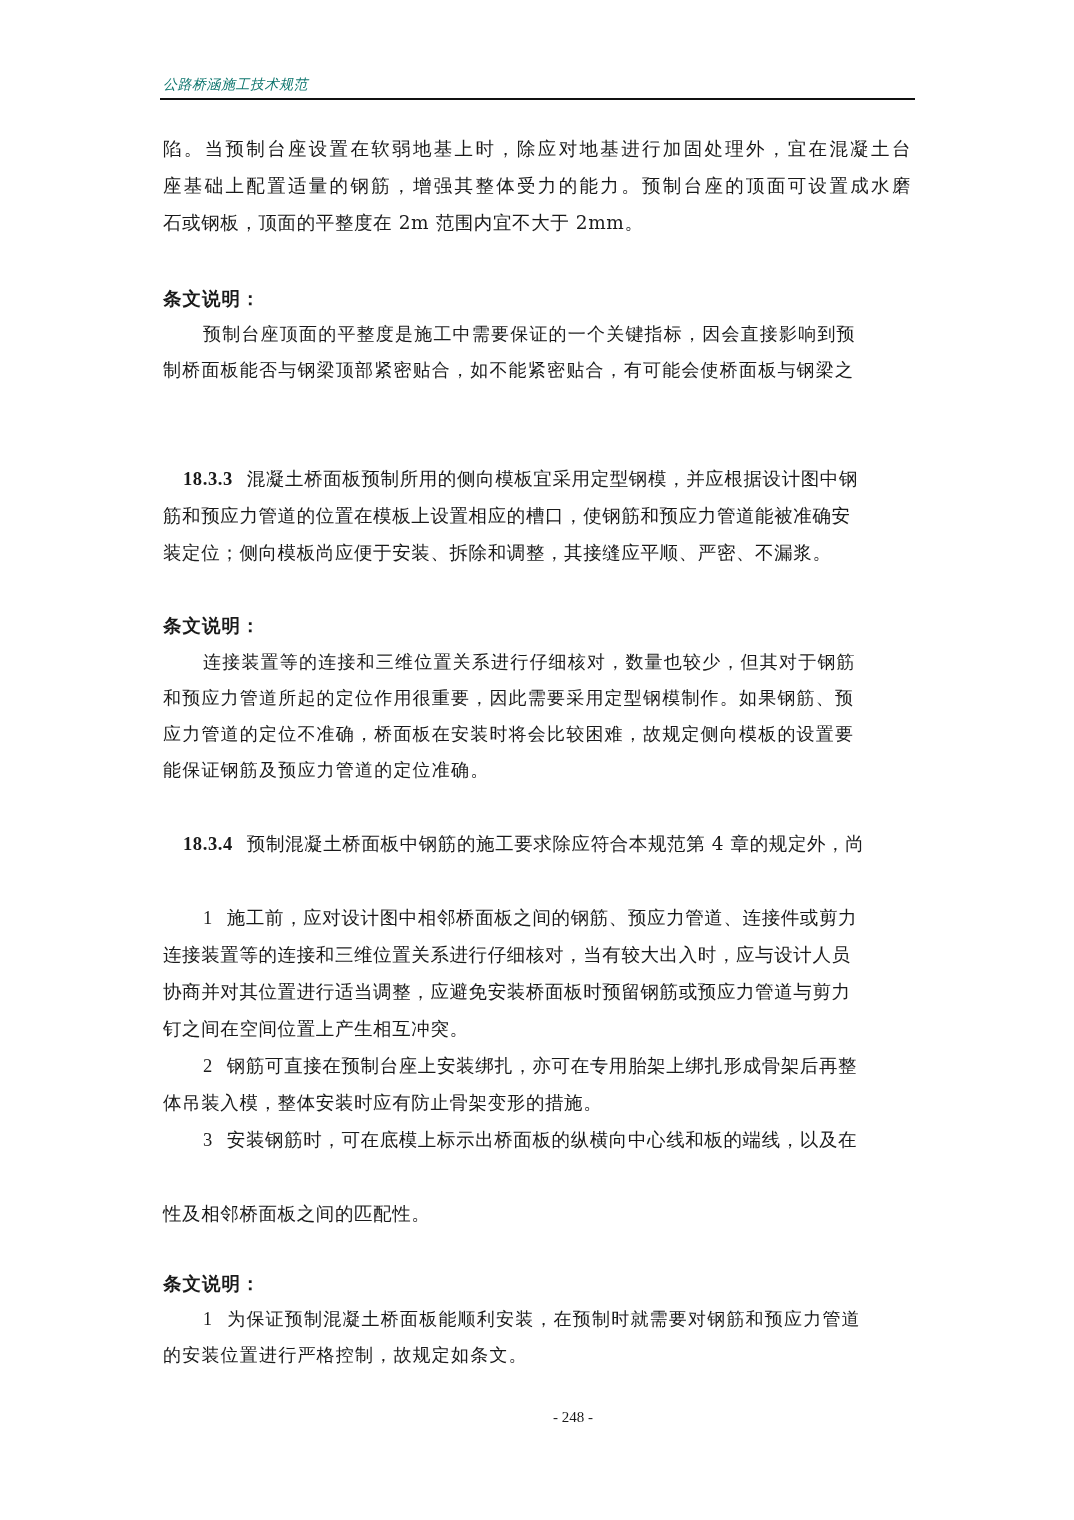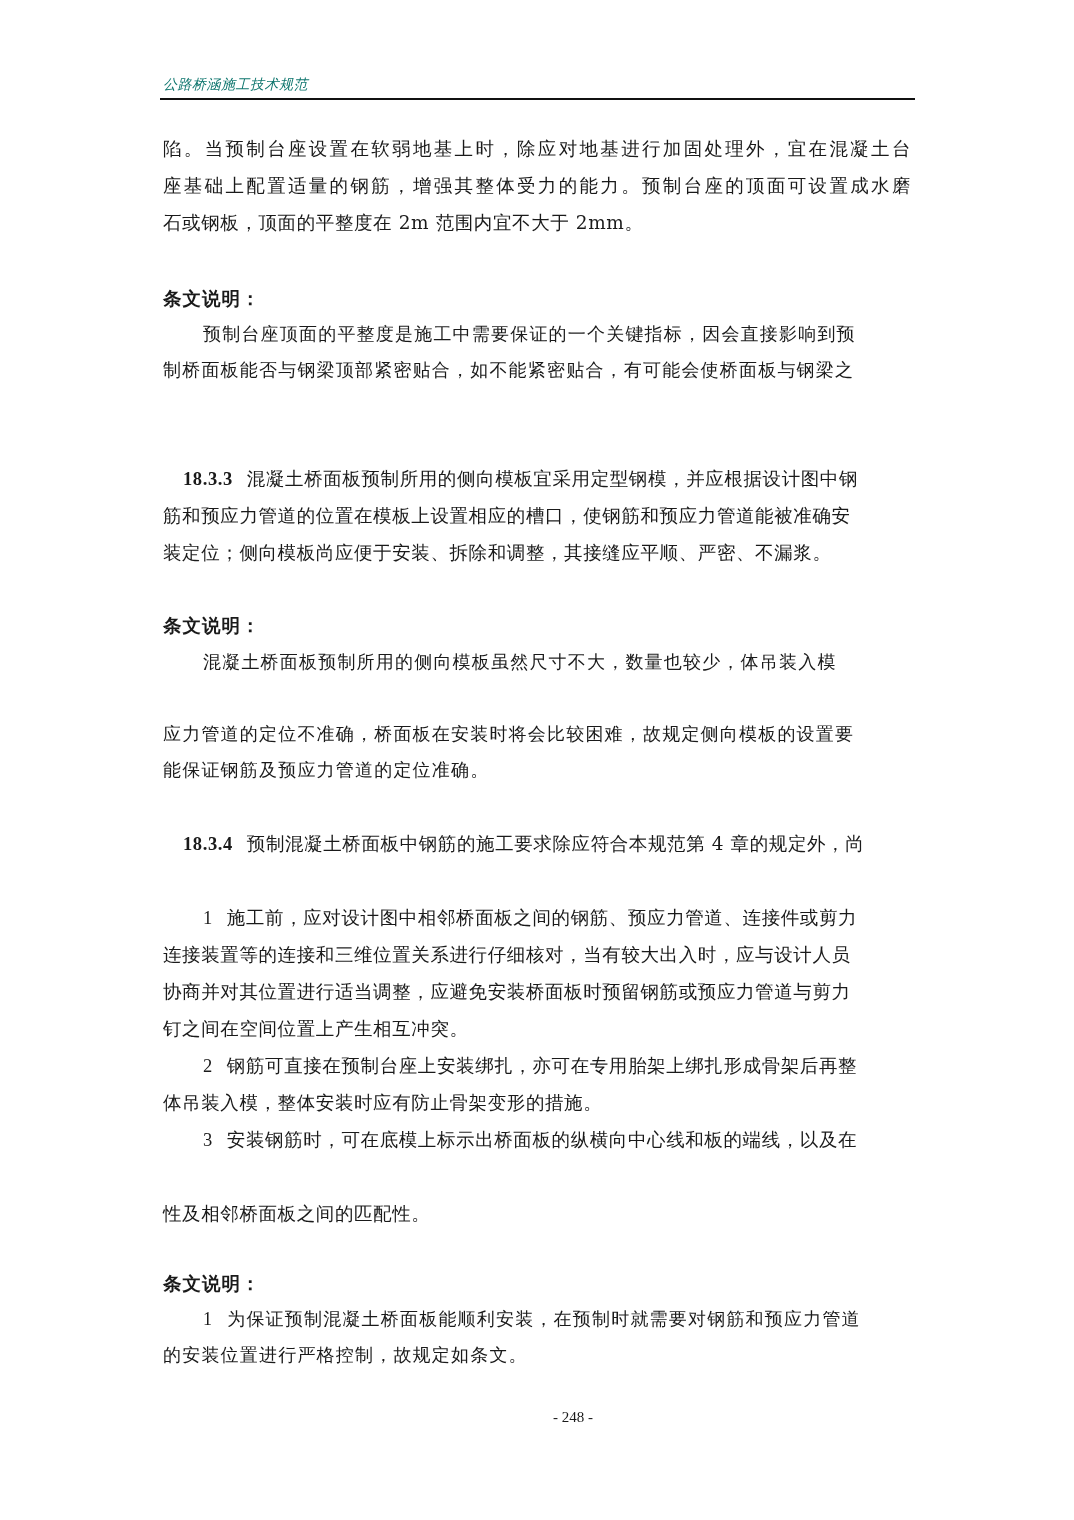--- a/index.html
+++ b/index.html
@@ -38,21 +38,22 @@
   <div class="note-line" style="top:322px; left:203px; width:708px">预制台座顶面的平整度是施工中需要保证的一个关键指标，因会直接影响到预</div>
   <div class="note-line" style="top:358px">制桥面板能否与钢梁顶部紧密贴合，如不能紧密贴合，有可能会使桥面板与钢梁之</div>
 
   <div class="line" style="top:467px; left:183px; width:728px">
     <span class="clause-num">18.3.3</span><span>混凝土桥面板预制所用的侧向模板宜采用定型钢模，并应根据设计图中钢</span>
   </div>
   <div class="line" style="top:504px">筋和预应力管道的位置在模板上设置相应的槽口，使钢筋和预应力管道能被准确安</div>
   <div class="line" style="top:541px">装定位；侧向模板尚应便于安装、拆除和调整，其接缝应平顺、严密、不漏浆。</div>
 
   <div class="note-title" style="top:613px">条文说明：</div>
-  <div class="note-line" style="top:650px; left:203px; width:708px">混凝土桥面板预制所用的侧向模板虽然尺寸不大，数量也较少，体吊装入模</div>
+  <div class="note-line" style="top:650px; left:203px; width:708px">连接装置等的连接和三维位置关系进行仔细核对，数量也较少，但其对于钢筋</div>
+  <div class="note-line" style="top:686px">和预应力管道所起的定位作用很重要，因此需要采用定型钢模制作。如果钢筋、预</div>
   <div class="note-line" style="top:722px">应力管道的定位不准确，桥面板在安装时将会比较困难，故规定侧向模板的设置要</div>
   <div class="note-line" style="top:758px">能保证钢筋及预应力管道的定位准确。</div>
 
   <div class="line" style="top:832px; left:183px; width:728px">
     <span class="clause-num">18.3.4</span><span>预制混凝土桥面板中钢筋的施工要求除应符合本规范第 4 章的规定外，尚</span>
   </div>
 
   <div class="line" style="top:906px; left:203px; width:708px">
     <span class="item-num">1</span><span>施工前，应对设计图中相邻桥面板之间的钢筋、预应力管道、连接件或剪力</span>
   </div>

